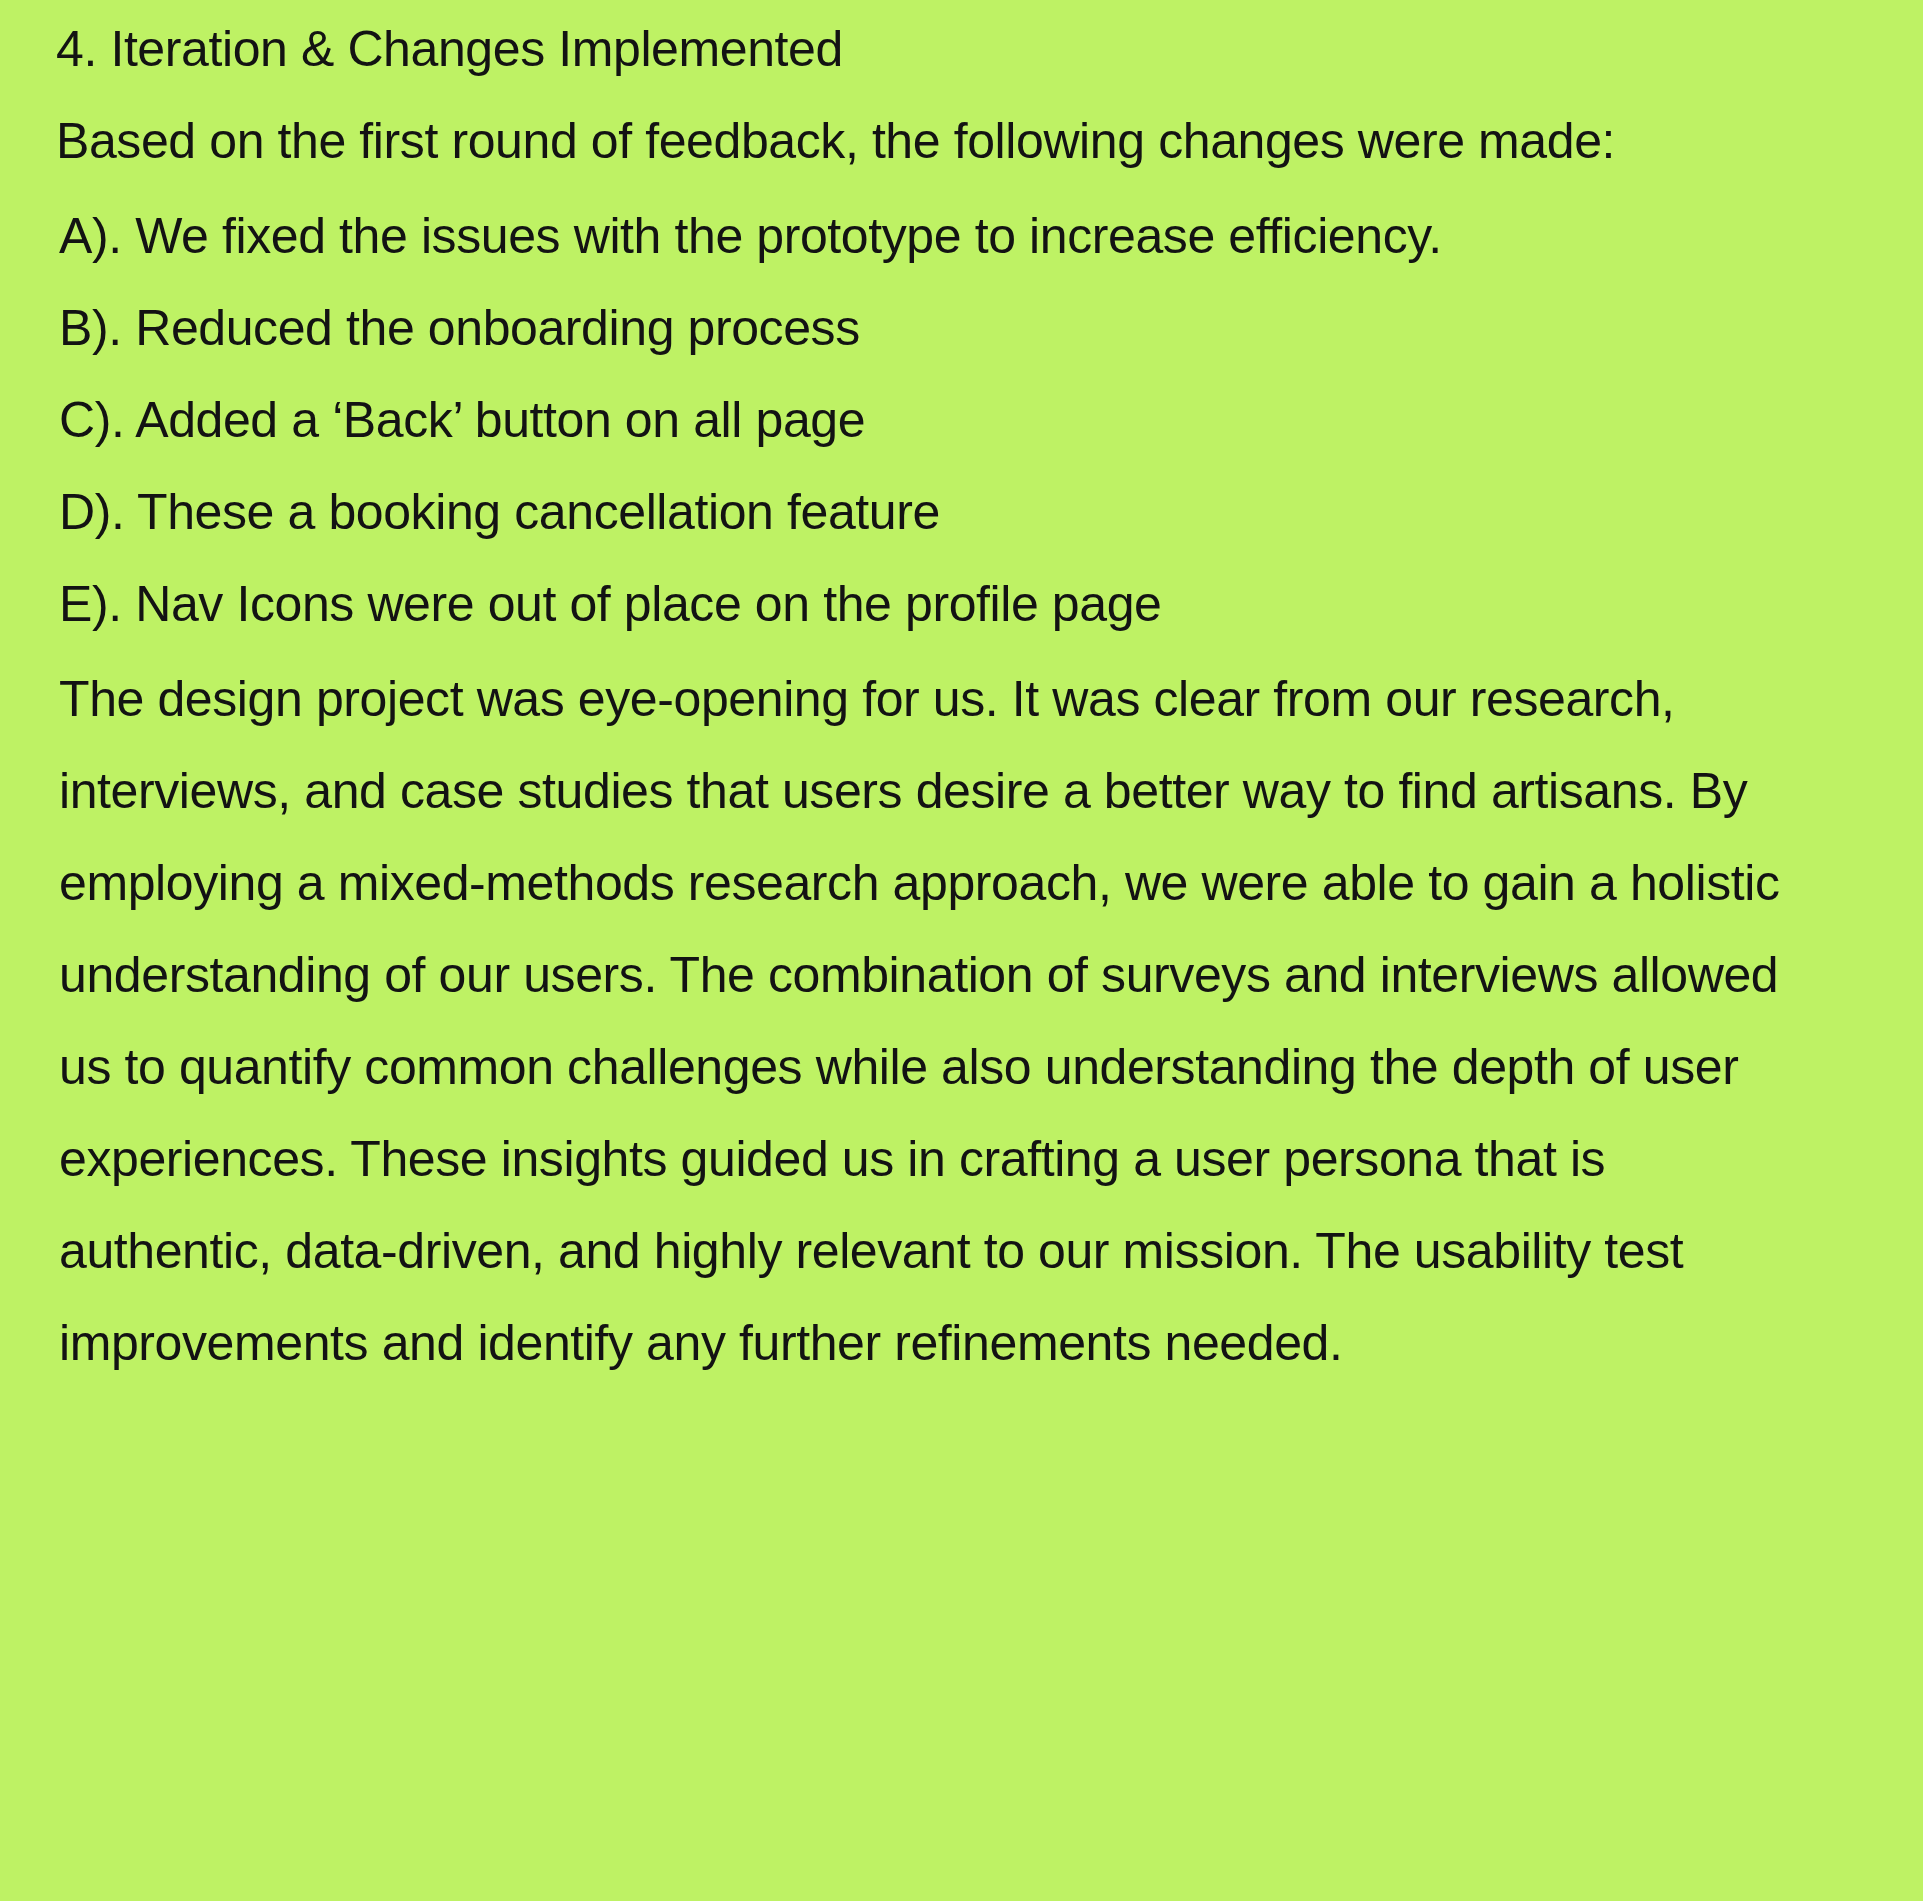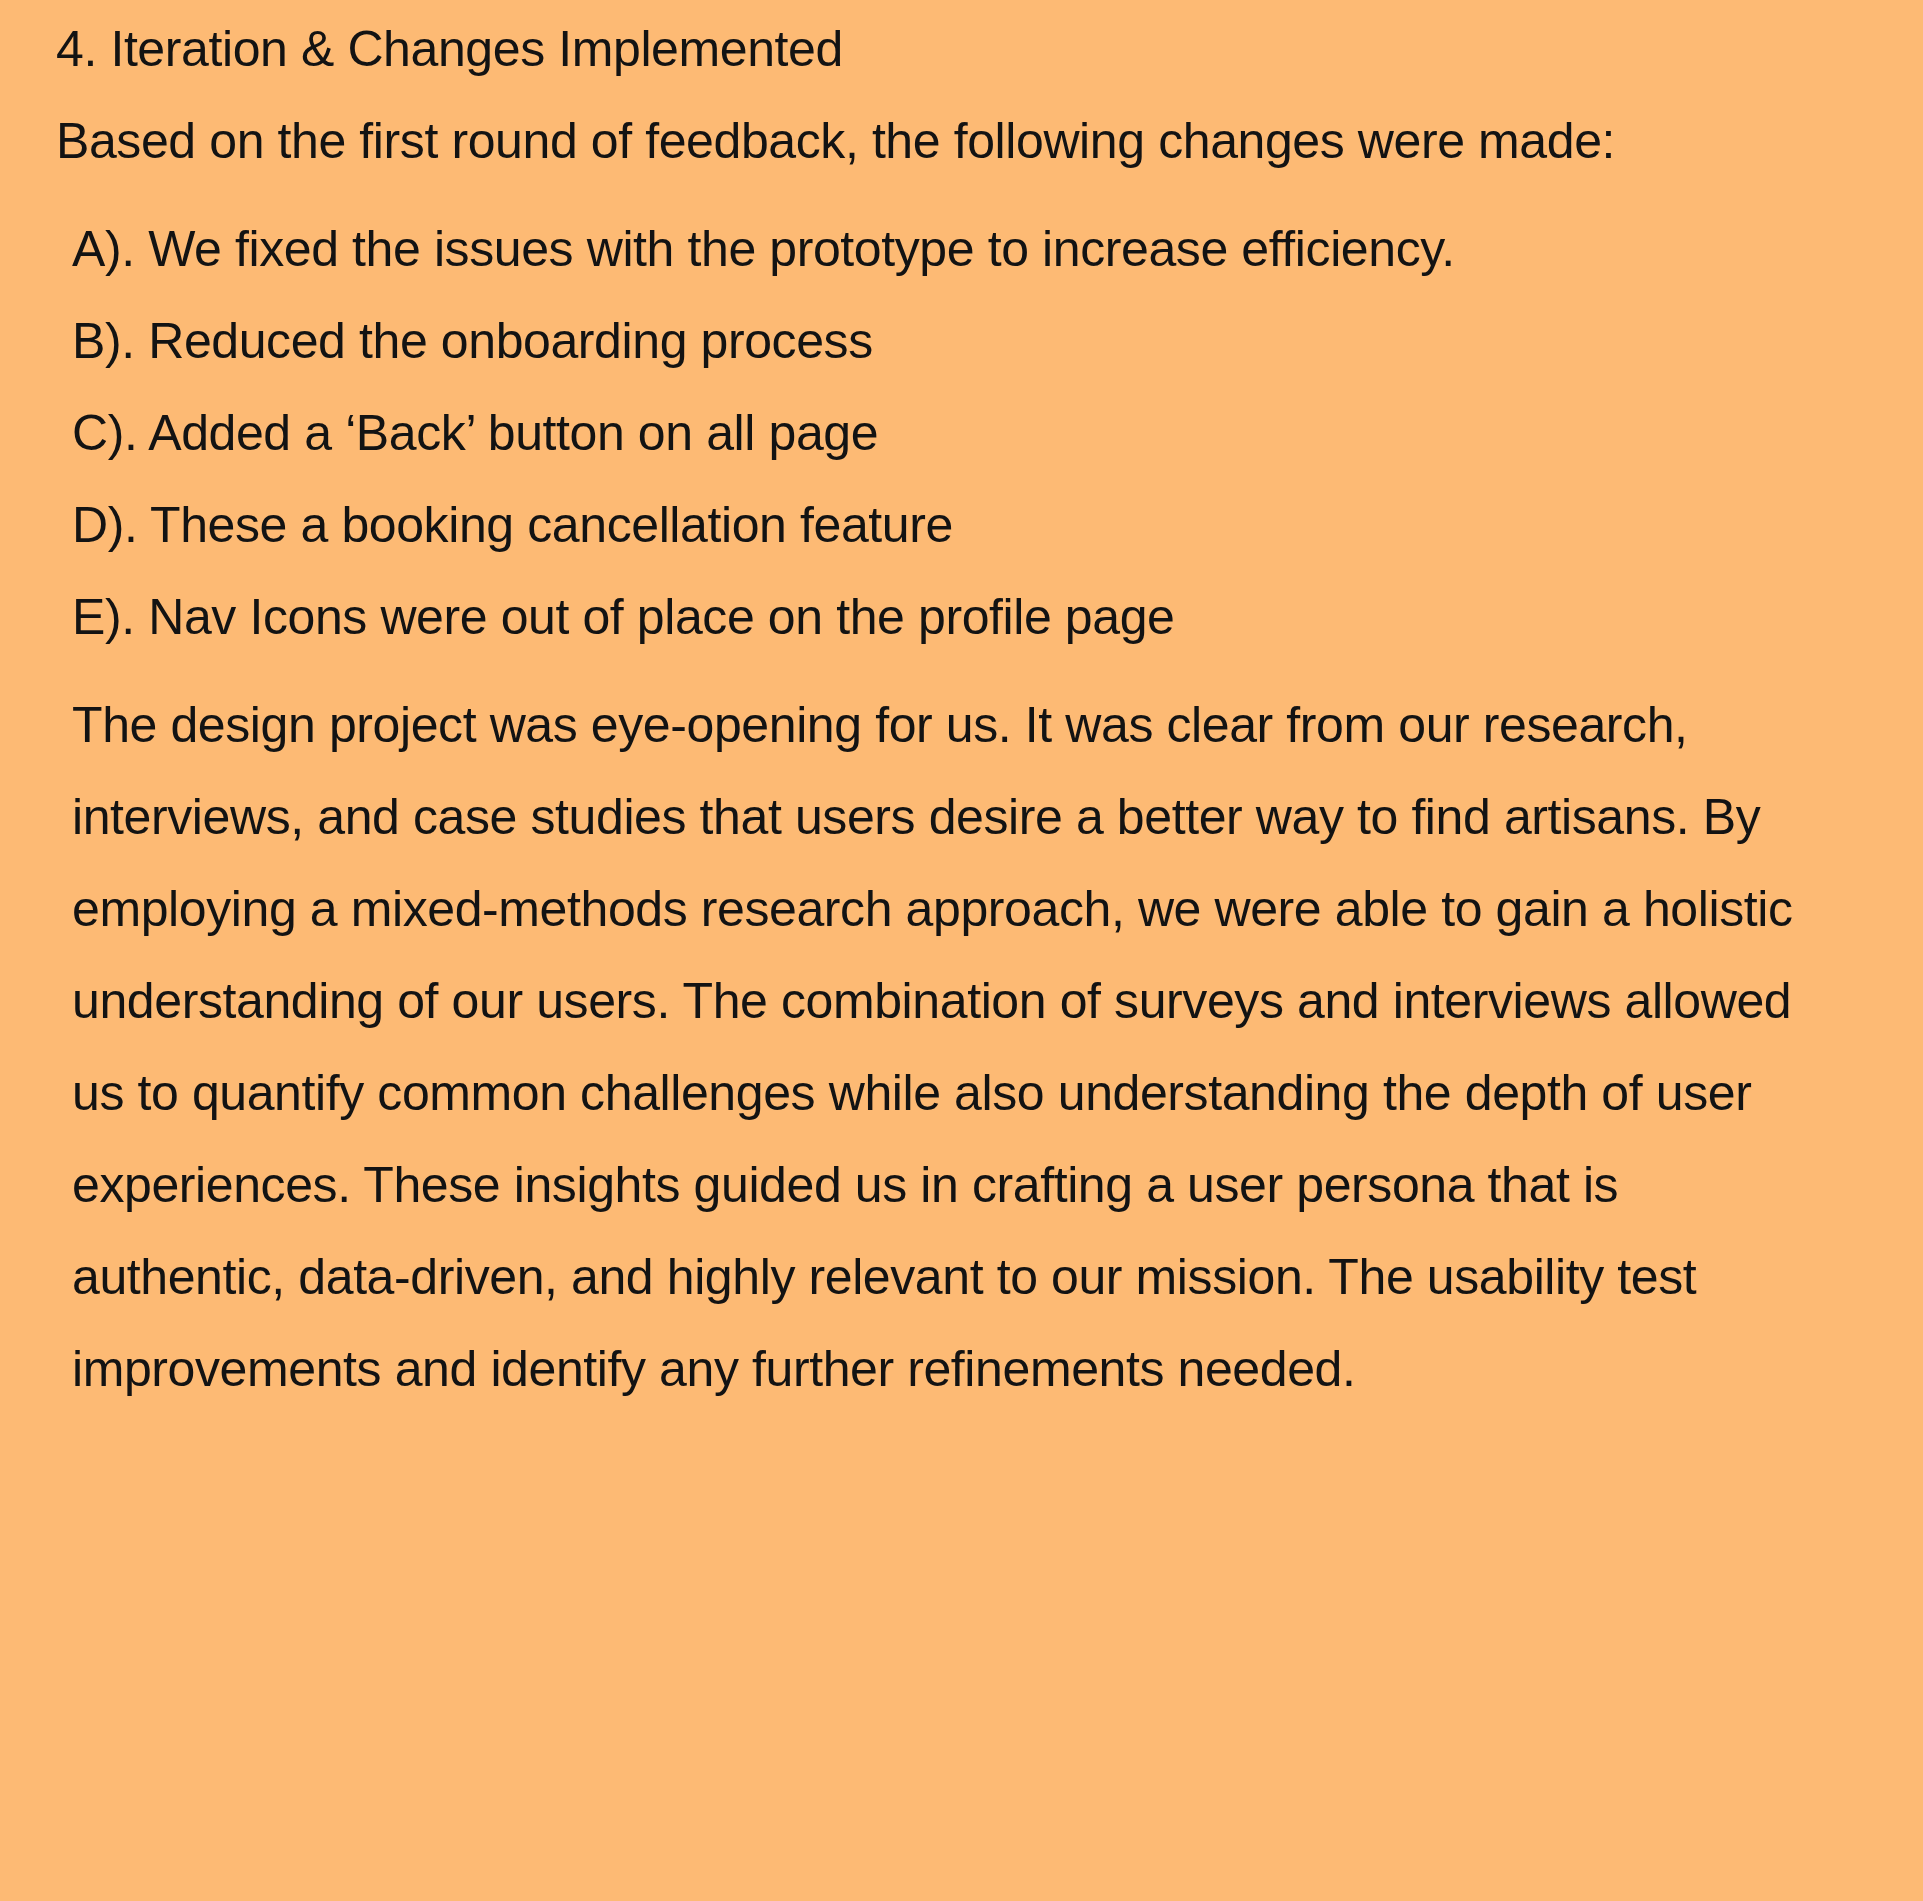--- a/index.html
+++ b/index.html
@@ -10,39 +10,39 @@
     height: 1901px;
     overflow: hidden;
   }
   .doc {
     box-sizing: border-box;
     width: 1924px;
     height: 1901px;
     padding: 3px 30px 0 56px;
     font-family: "Liberation Sans", sans-serif;
     color: #131313;
-    background: #fdba74;
+    background: #bef264;
   }
   .body-line {
     font-size: 50px;
     line-height: 92px;
     letter-spacing: -0.4px;
     white-space: nowrap;
     font-weight: 400;
   }
   .conclusion-heading {
     margin: 80px 0 13.5px 0;
     font-size: 69px;
     line-height: 105px;
     font-weight: 700;
     letter-spacing: -1.5px;
     white-space: nowrap;
   }
   .list-block, .paragraph-block {
-    margin: 16px;
+    margin: 3px;
     padding: 0;
   }
 </style>
 </head>
 <body>
 
 <div class="doc">
 
   <div class="body-line">4. Iteration &amp; Changes Implemented</div>
 

